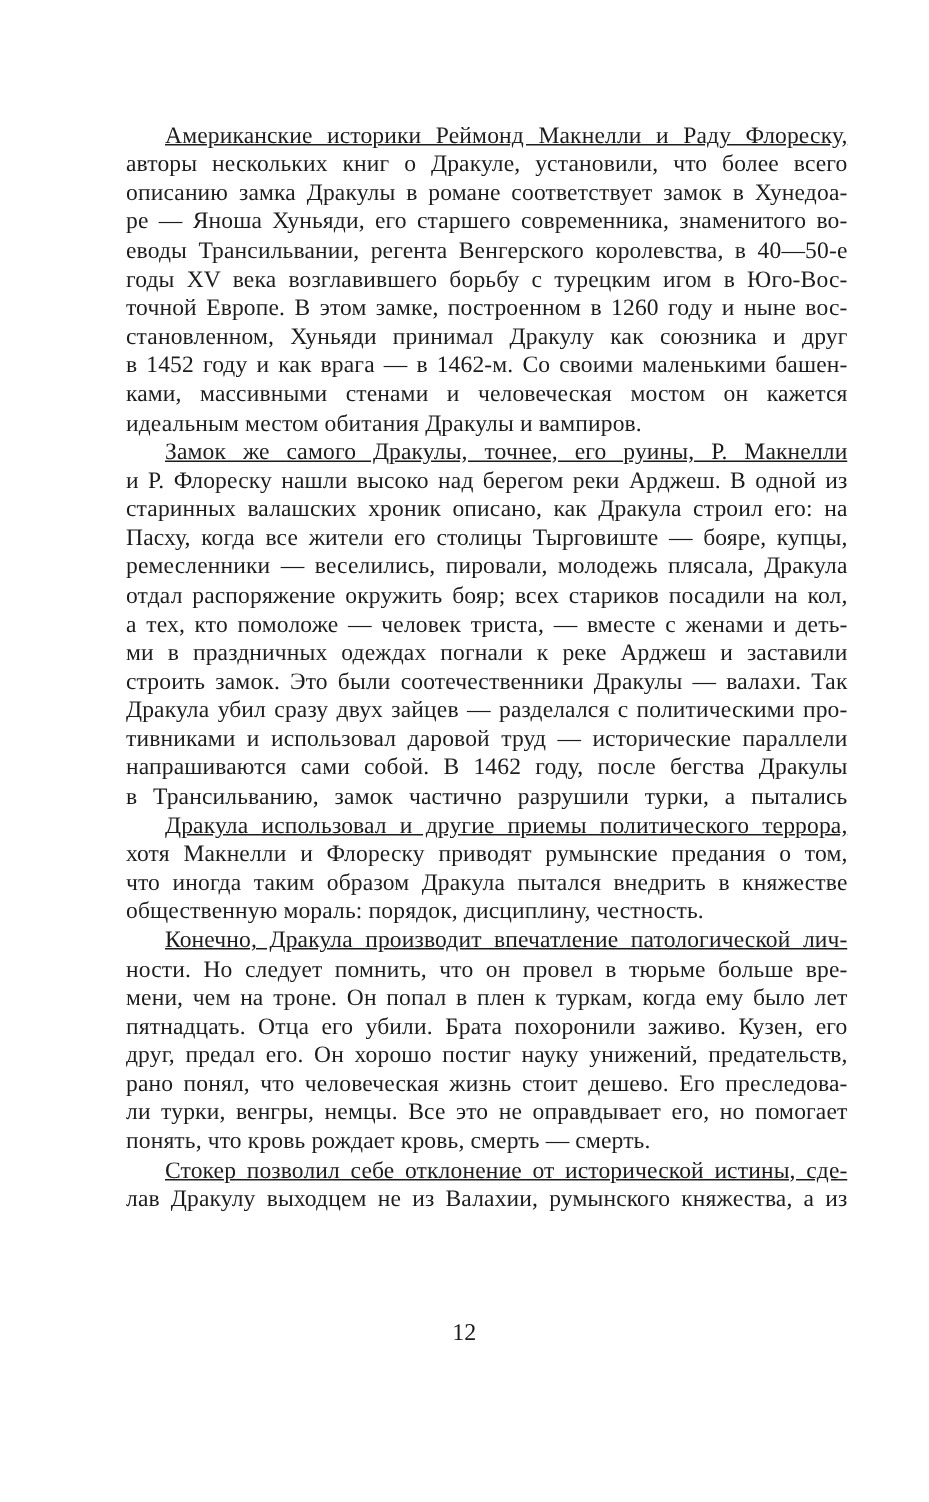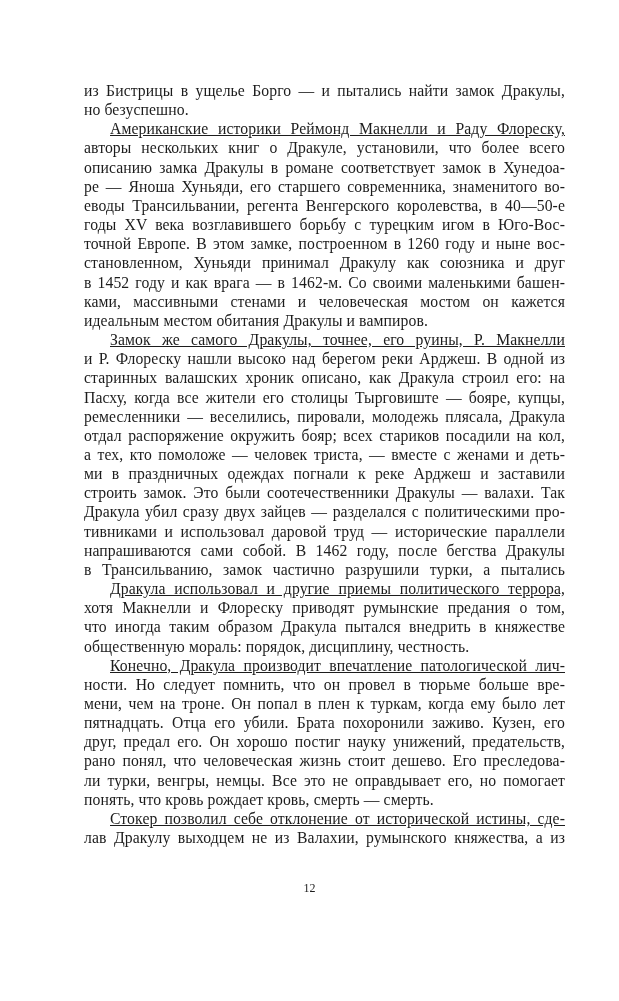--- a/index.html
+++ b/index.html
@@ -45,33 +45,29 @@
     padding-left: 26px;
     text-decoration: underline;
   }
   .page-number {
     position: absolute;
     left: 0;
     top: 879px;
     width: 619px;
     text-align: center;
     color: #1c1c1c;
-    font-size: 12px;
+    font-size: 16px;
     line-height: 19px;
   }
 </style>
 </head>
 <body style="background: rgb(255, 255, 255);">
 
 <div class="book-page">
   <div class="text-block" style="color: rgb(28, 28, 28);">
-      <div class="paragraph">
-        <div class="line">из Бистрицы в ущелье Борго — и пытались найти замок Дракулы,</div>
-        <div class="line last">но безуспешно.</div>
-      </div>
       <div class="paragraph indent">
         <div class="line">Американские историки Реймонд Макнелли и Раду Флореску,</div>
         <div class="line">авторы нескольких книг о Дракуле, установили, что более всего</div>
         <div class="line">описанию замка Дракулы в романе соответствует замок в Хунедоа-</div>
         <div class="line">ре — Яноша Хуньяди, его старшего современника, знаменитого во-</div>
         <div class="line">еводы Трансильвании, регента Венгерского королевства, в 40—50-е</div>
         <div class="line">годы XV века возглавившего борьбу с турецким игом в Юго-Вос-</div>
         <div class="line">точной Европе. В этом замке, построенном в 1260 году и ныне вос-</div>
         <div class="line">становленном, Хуньяди принимал Дракулу как союзника и друг</div>
         <div class="line">в 1452 году и как врага — в 1462-м. Со своими маленькими башен-</div>

